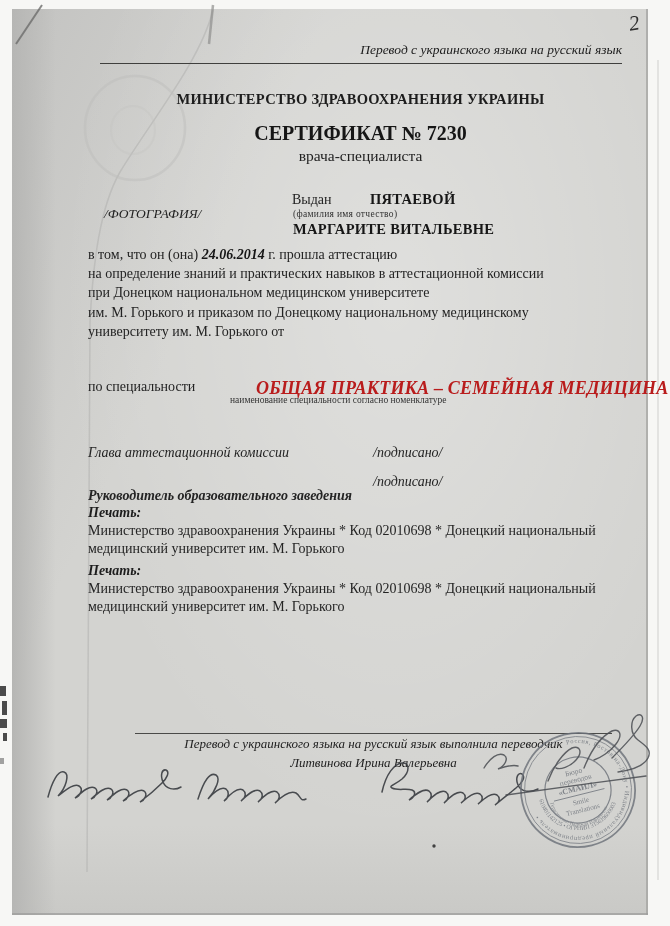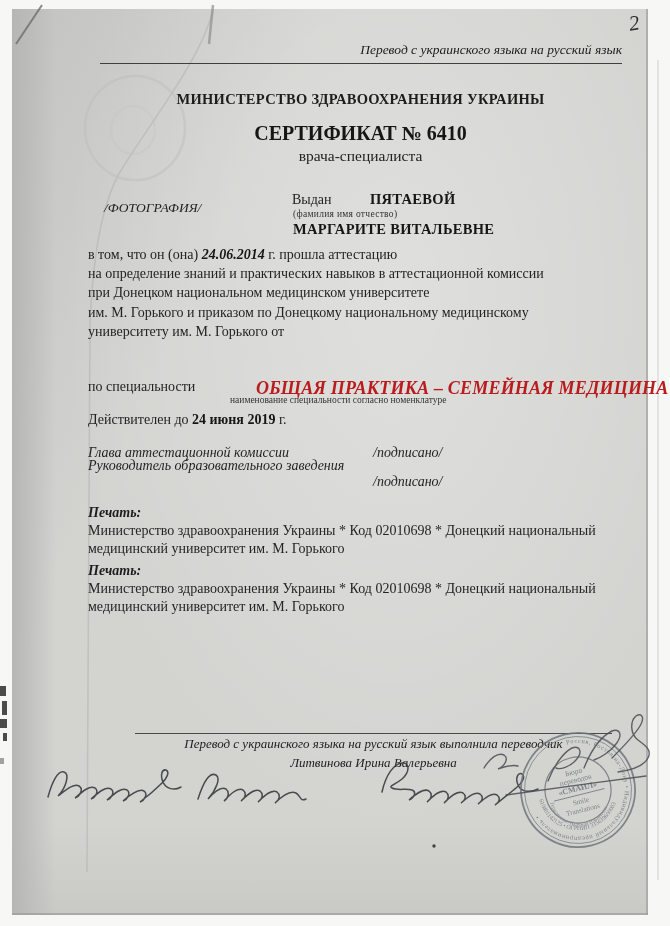--- a/index.html
+++ b/index.html
@@ -13,21 +13,21 @@
       linear-gradient(0deg, #c9c9c6 0%, rgba(211,211,208,0) 10%),
       #d3d3d0;}
   .abs{position:absolute;}
   .svglayer{position:absolute;left:0;top:0;pointer-events:none;}
   .hnote{left:100px;top:42px;width:522px;text-align:right;font-style:italic;
          font-size:13.5px;color:#1c1c1c;border-bottom:1.5px solid #3f3f3d;padding-bottom:5px;}
   .cbox{left:88px;width:545px;text-align:center;}
   .ministry{top:91px;font-weight:bold;font-size:14.5px;letter-spacing:.3px;color:#1d1d1d;}
   .ctitle{top:122px;font-weight:bold;font-size:20px;color:#161616;}
   .csub{top:147px;font-size:15.5px;color:#222;}
-  .photo{left:104px;top:200px;font-style:italic;font-size:13.5px;color:#1f1f1f;}
+  .photo{left:104px;top:206px;font-style:italic;font-size:13.5px;color:#1f1f1f;}
   .issued{left:292px;top:192px;font-size:14px;}
   .surname{left:370px;top:191px;font-weight:bold;font-size:14.5px;letter-spacing:.3px;color:#161616;}
   .fionote{left:293px;top:209px;font-size:9.5px;letter-spacing:.3px;color:#333;}
   .given{left:293px;top:221px;font-weight:bold;font-size:14.5px;letter-spacing:.3px;color:#161616;}
   .body14{font-size:14px;color:#232323;}
   .p1{left:88px;top:245px;line-height:19.2px;}
   .bolditalic{font-weight:bold;font-style:italic;color:#161616;}
   .bold{font-weight:bold;color:#161616;}
   .l{position:absolute;left:88px;white-space:nowrap;}
   .spec{left:256px;font-weight:bold;font-style:italic;font-size:18px;letter-spacing:.2px;color:#b91c1c;}
@@ -62,46 +62,45 @@
       <rect x="0" y="719" width="7" height="9"></rect>
       <rect x="3" y="733" width="4" height="8"></rect>
       <rect x="0" y="758" width="4" height="6" opacity="0.5"></rect>
     </g>
   </svg>
 
   <span class="abs pnum">2</span>
 
   <div class="abs hnote">Перевод с украинского языка на русский язык</div>
   <div class="abs cbox ministry">МИНИСТЕРСТВО ЗДРАВООХРАНЕНИЯ УКРАИНЫ</div>
-  <div class="abs cbox ctitle">СЕРТИФИКАТ № 6410</div>
+  <div class="abs cbox ctitle">СЕРТИФИКАТ № 7230</div>
   <div class="abs cbox csub">врача-специалиста</div>
 
   <div class="abs photo">/ФОТОГРАФИЯ/</div>
   <div class="abs issued body14">Выдан</div>
   <div class="abs surname">ПЯТАЕВОЙ</div>
   <div class="abs fionote">(фамилия имя отчество)</div>
   <div class="abs given">МАРГАРИТЕ ВИТАЛЬЕВНЕ</div>
 
   <div class="abs p1 body14">
     <div><span>в том, что он (она) </span><span class="bolditalic">24.06.2014</span><span> г. прошла аттестацию</span></div>
     <div>на определение знаний и практических навыков в аттестационной комиссии</div>
     <div>при Донецком национальном медицинском университете</div>
     <div>им. М. Горького и приказом по Донецкому национальному медицинскому</div>
     <div>университету им. М. Горького от</div>
   </div>
 
   <div class="l body14" style="top:379px;text-align:center;">по специальности</div>
   <div class="abs spec" style="top:378px;">ОБЩАЯ ПРАКТИКА – СЕМЕЙНАЯ МЕДИЦИНА</div>
   <div class="abs specnote">наименование специальности согласно номенклатуре</div>
 
-  <div class="l body14" style="top:412px;"><span>Действителен до </span><span class="bold">24 июня 2019</span><span> г.</span></div>
 
   <div class="l roleline" style="top:445px;">Глава аттестационной комиссии</div>
   <div class="abs signed" style="top:445px;">/подписано/</div>
-  <div class="l roleline" style="top:458px;">Руководитель образовательного заведения</div>
+  <div class="l roleline" style="top:488px;font-weight:bold;">Руководитель образовательного заведения</div>
   <div class="abs signed" style="top:474px;">/подписано/</div>
 
   <div class="l seal-label" style="top:505px;">Печать:</div>
   <div class="abs sealtext" style="top:522px;">Министерство здравоохранения Украины * Код 02010698 * Донецкий национальный медицинский университет им. М. Горького</div>
   <div class="l seal-label" style="top:563px;">Печать:</div>
   <div class="abs sealtext" style="top:580px;">Министерство здравоохранения Украины * Код 02010698 * Донецкий национальный медицинский университет им. М. Горького</div>
 
   <div class="abs footer-hr"></div>
   <div class="abs fline" style="top:736px;">Перевод с украинского языка на русский язык выполнила переводчик</div>
   <div class="abs fline" style="top:755px;">Литвинова Ирина Валерьевна</div>

